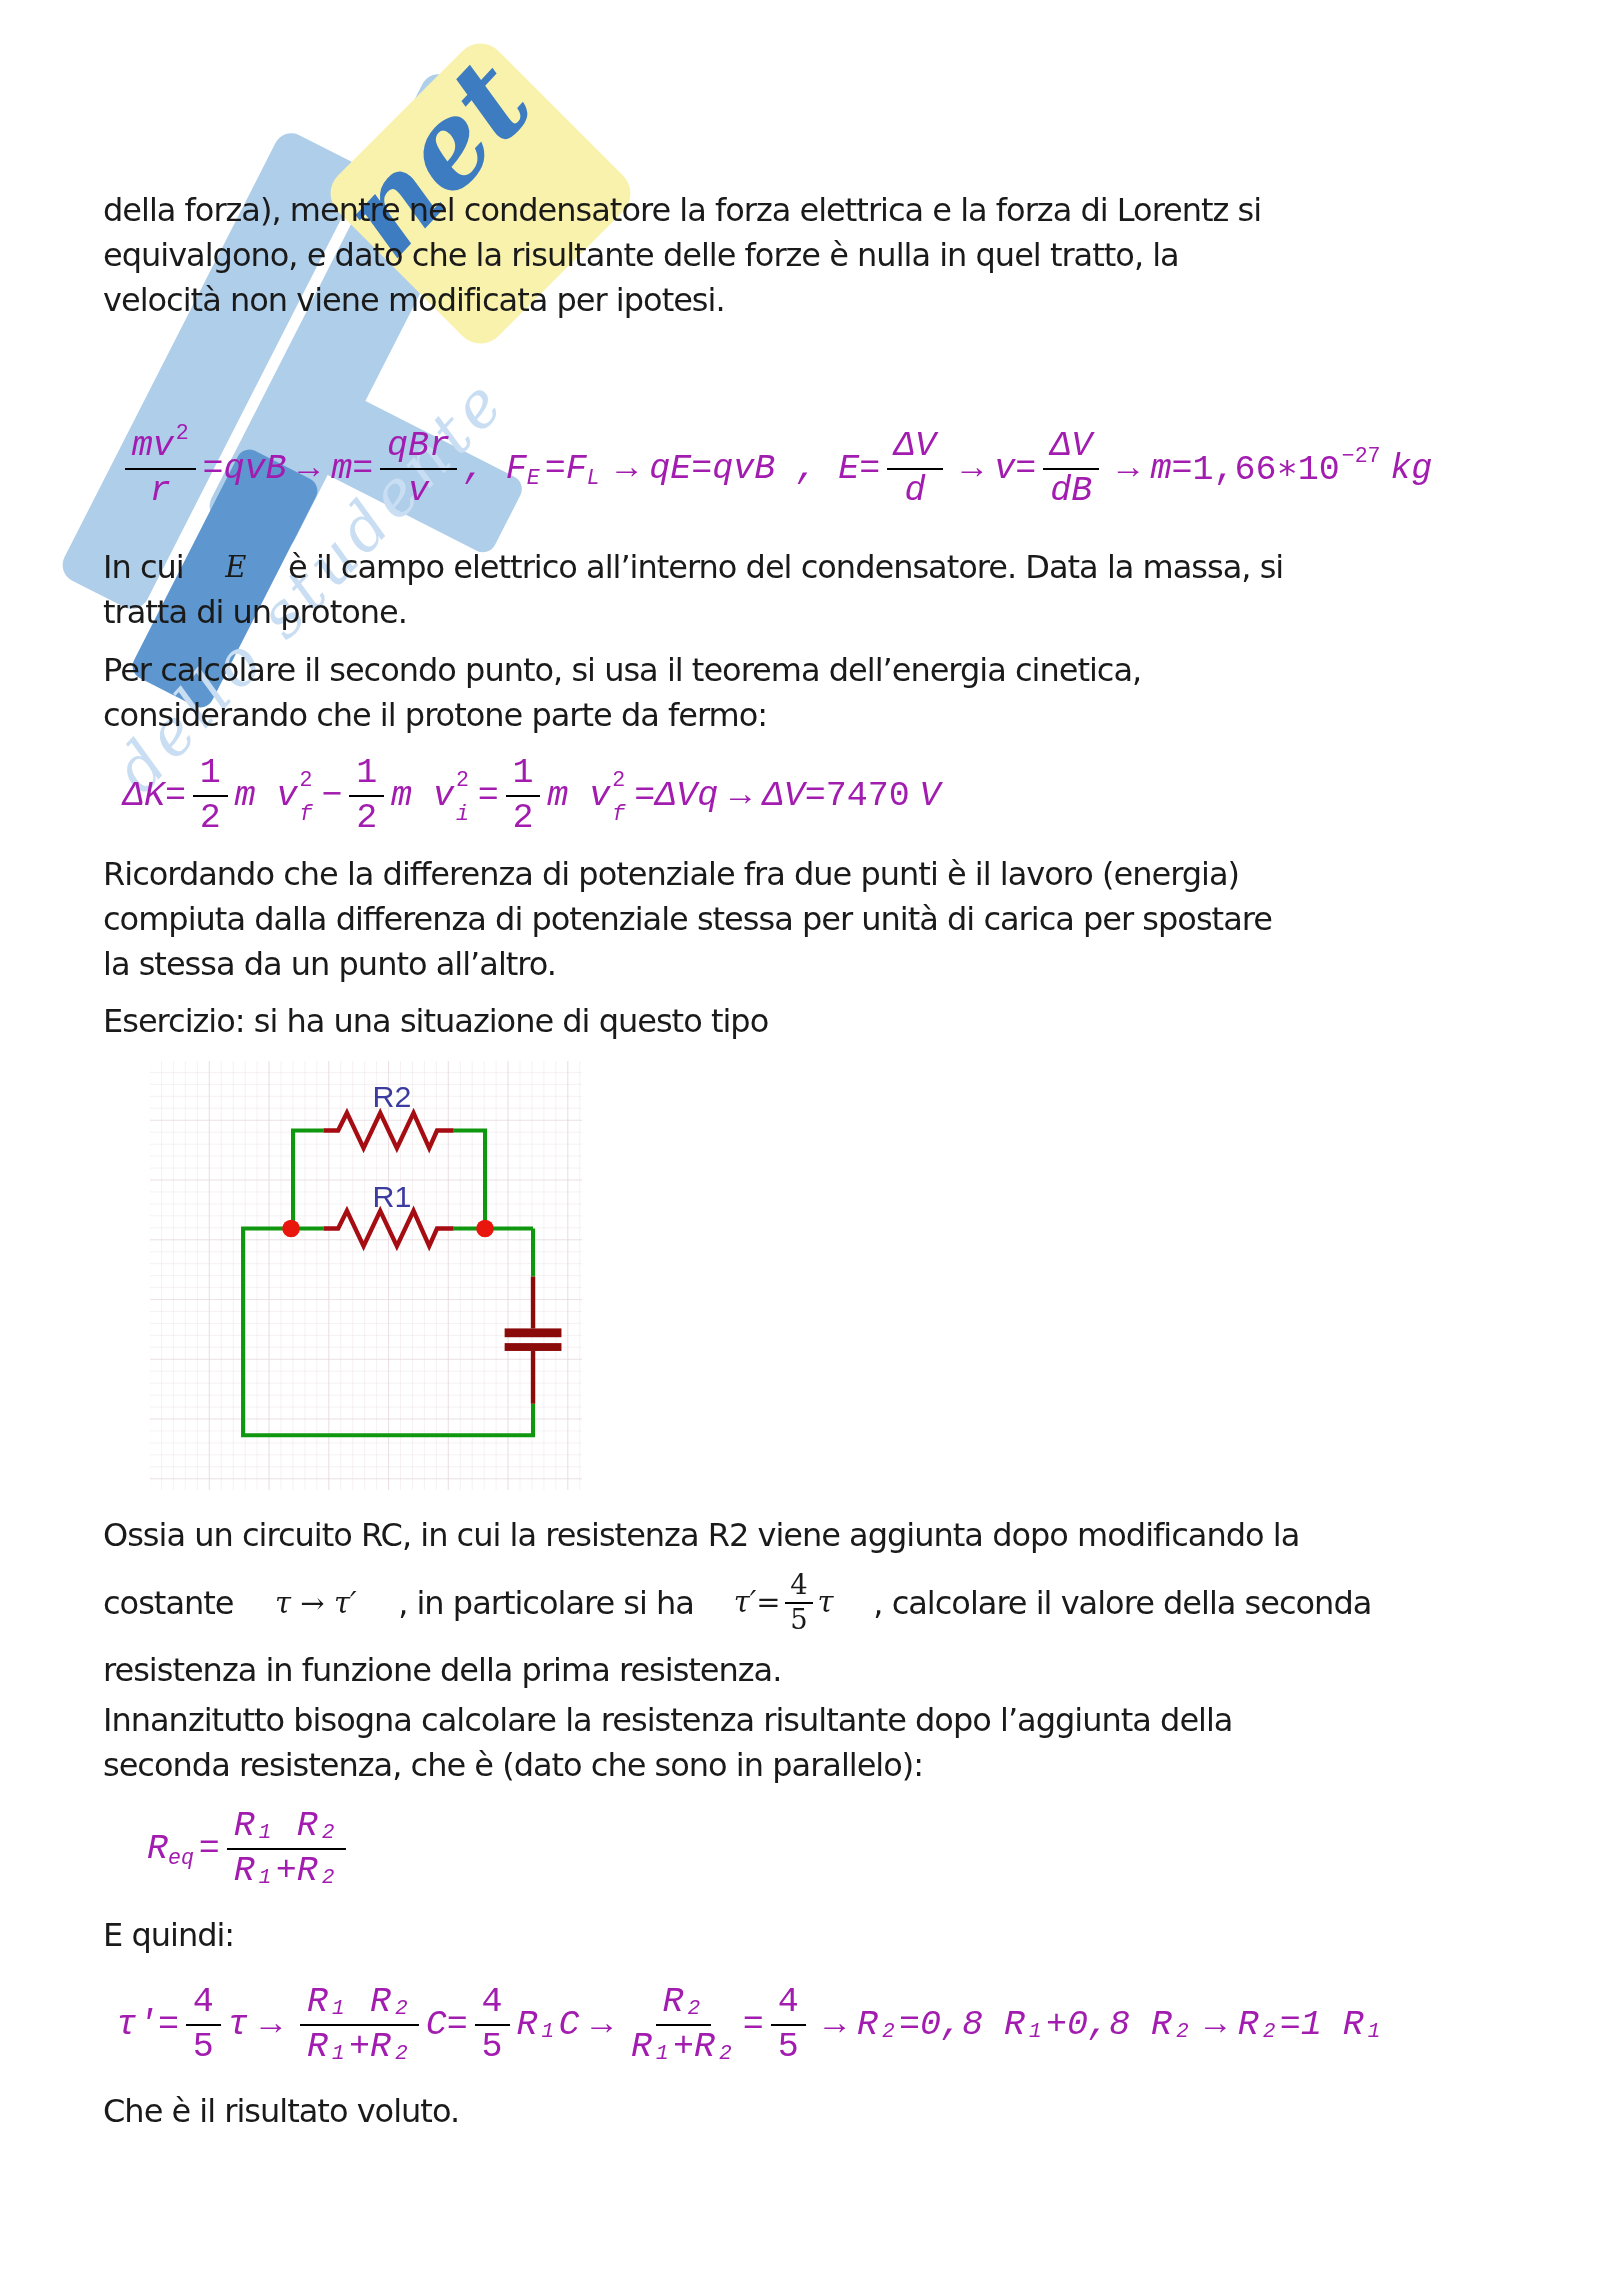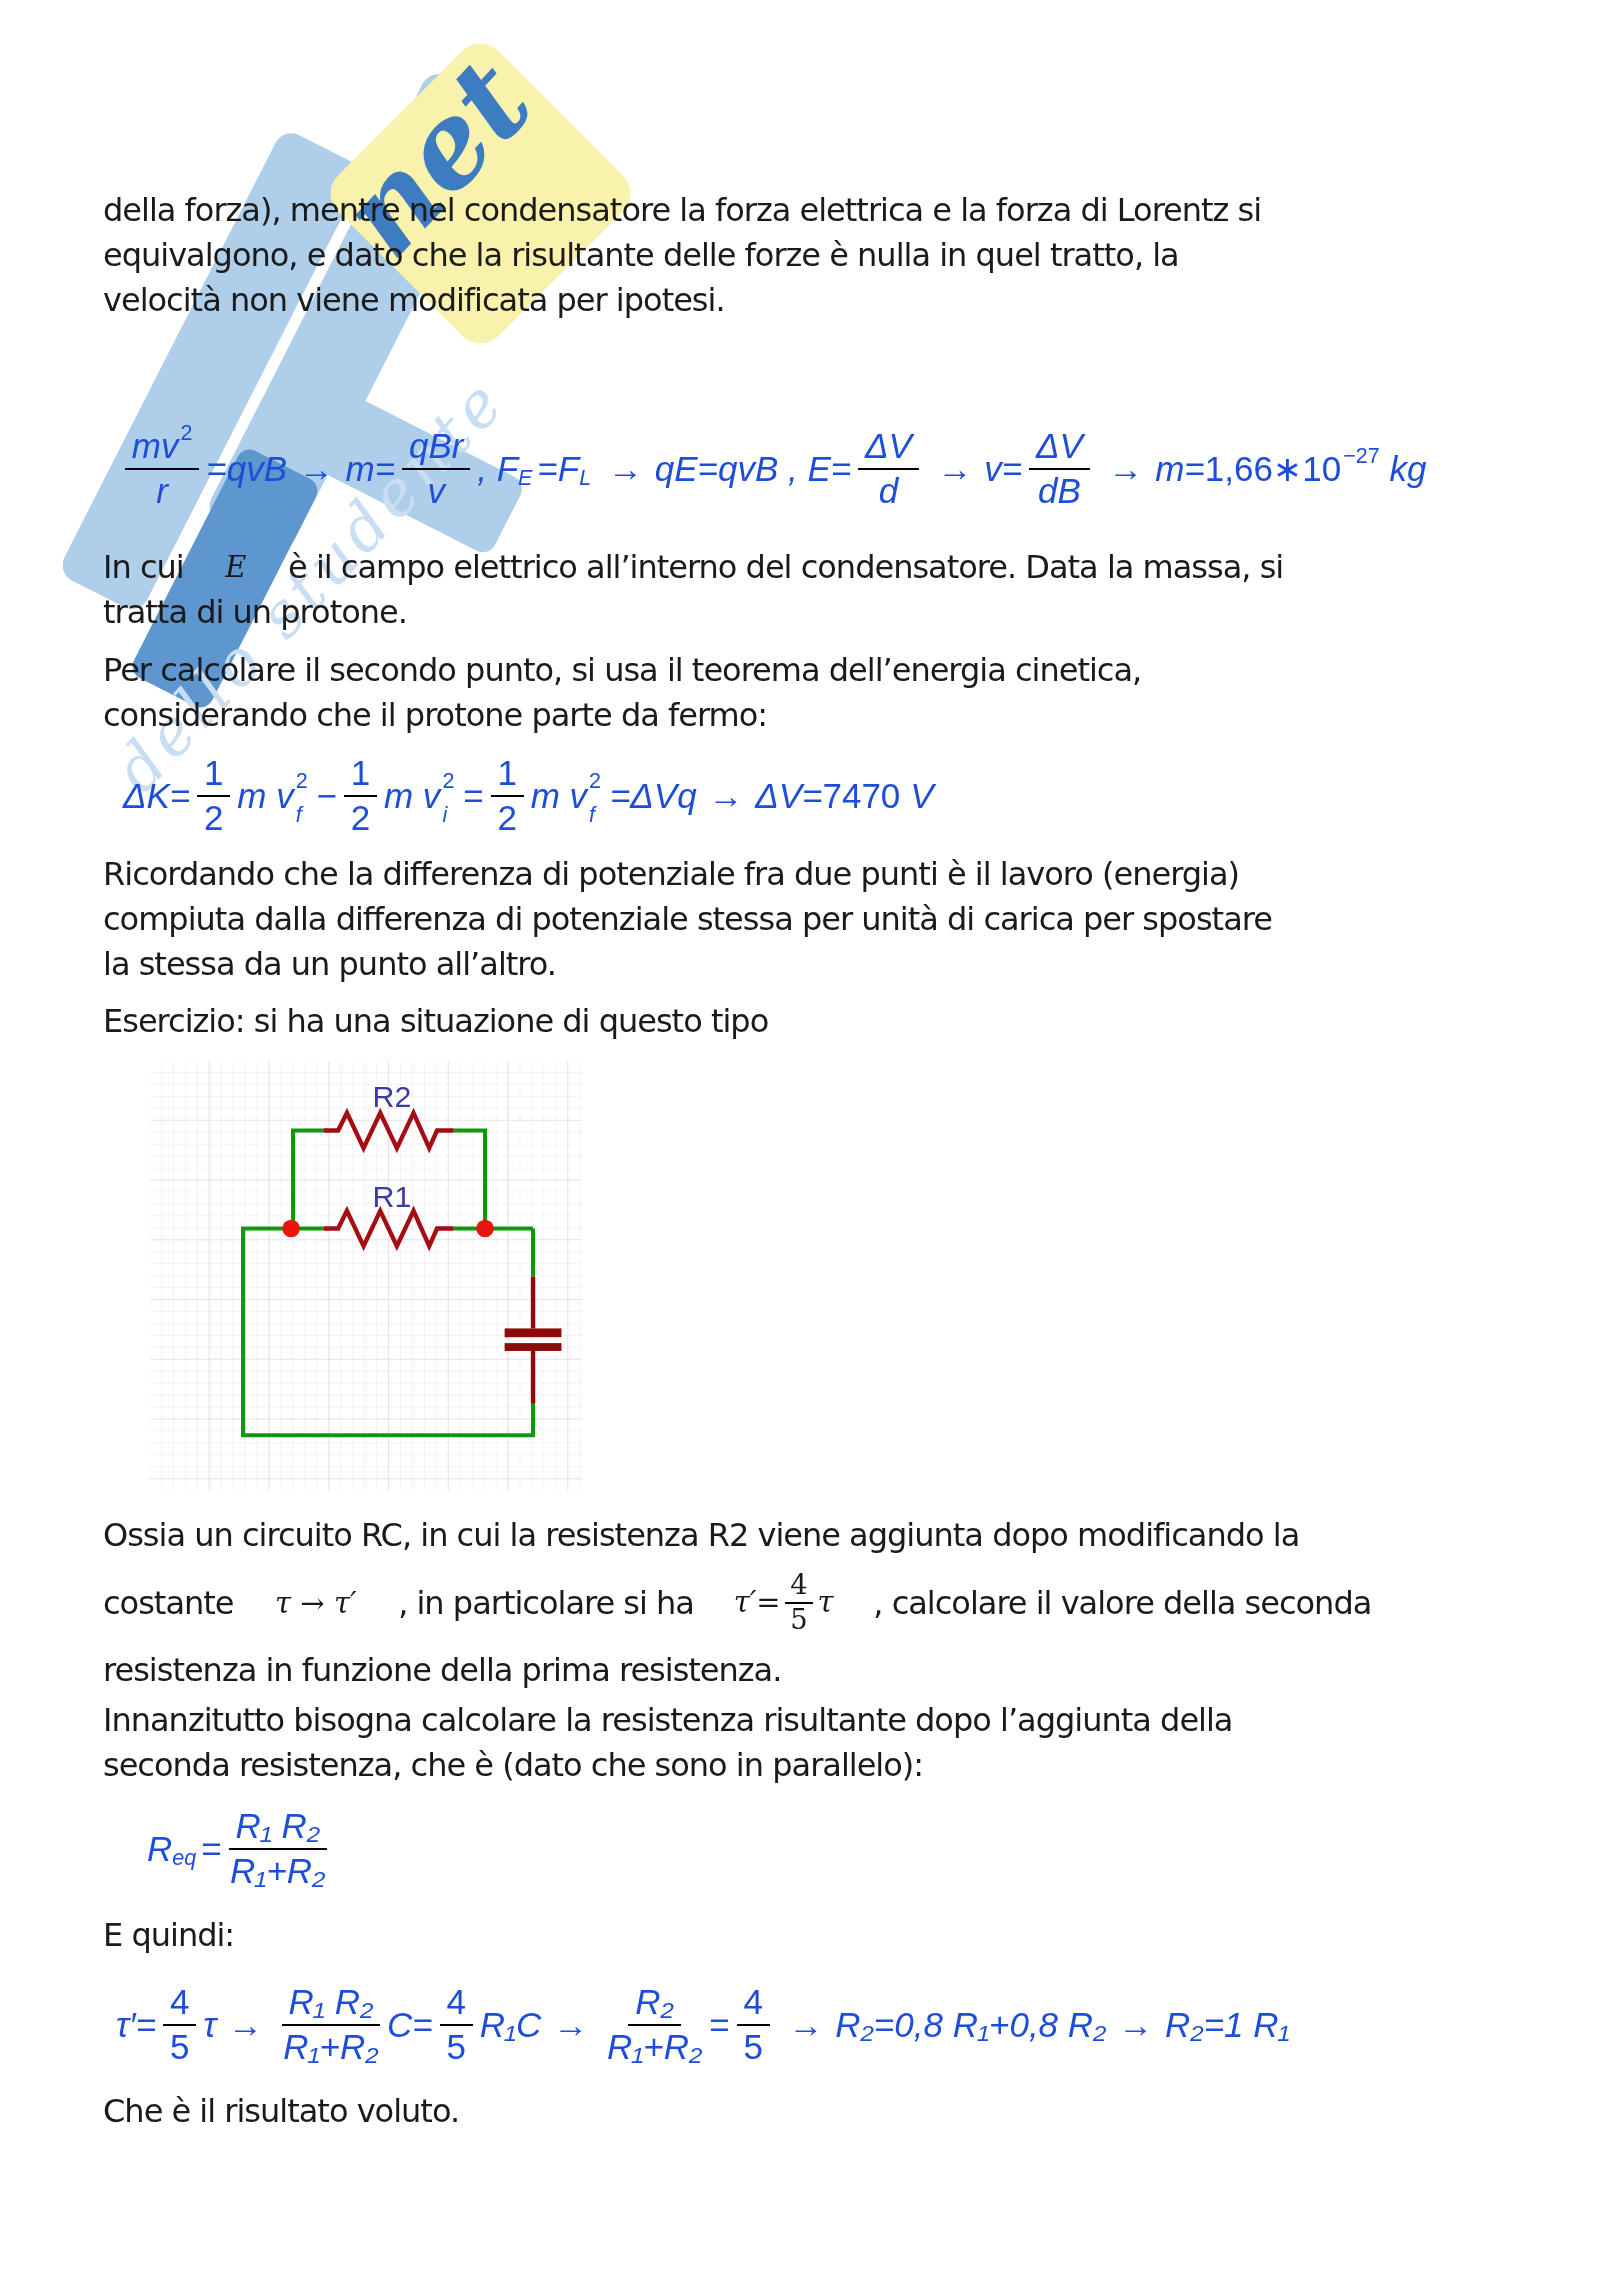--- a/index.html
+++ b/index.html
@@ -26,22 +26,22 @@
   .para{position:absolute;left:103px;width:1333px;color:#1a1a1a;font-size:32px;
         line-height:45px;letter-spacing:-1px;}
   .line{white-space:nowrap;}
   .line-flex{display:flex;align-items:center;white-space:nowrap;gap:24px;}
   .mvar{font-family:"DejaVu Serif",serif;font-style:italic;font-size:29px;margin:0 17.6px;
         letter-spacing:0;white-space:pre;}
   .mgroup{display:inline-flex;align-items:center;margin:0 15.7px;font-family:"DejaVu Serif",serif;
         font-size:29px;letter-spacing:0;}
 
   
-  .formula{position:absolute;display:flex;align-items:center;color:#1d4ed8;
-           font-family:Liberation Sans, sans-serif;font-size:35px;letter-spacing:0;white-space:pre;}
+  .formula{position:absolute;display:flex;align-items:center;color:#a21caf;
+           font-family:Liberation Mono, monospace;font-size:35px;letter-spacing:0;white-space:pre;}
   .it{font-style:italic;}
   .up{font-style:normal;}
   .ar{margin:0 11.8px;font-style:normal;}
   .frac{display:inline-flex;flex-direction:column;align-items:center;margin:0 6.9px;text-align:center;}
   .frac .fn{border-bottom:2.5px solid #000;padding:0 6.9px 2.9px;line-height:1.05;
             display:flex;align-items:flex-start;justify-content:center;}
   .frac .fd{padding-top:2.9px;line-height:1.05;}
   .frac.small{font-size:27.4px;margin:0 4.9px;}
   .frac.small .fn{border-bottom:2px solid #000;padding:0 4.9px 2px;}
   .sb{font-size:21.6px;font-style:italic;position:relative;top:9.8px;margin-right:4.9px;}

